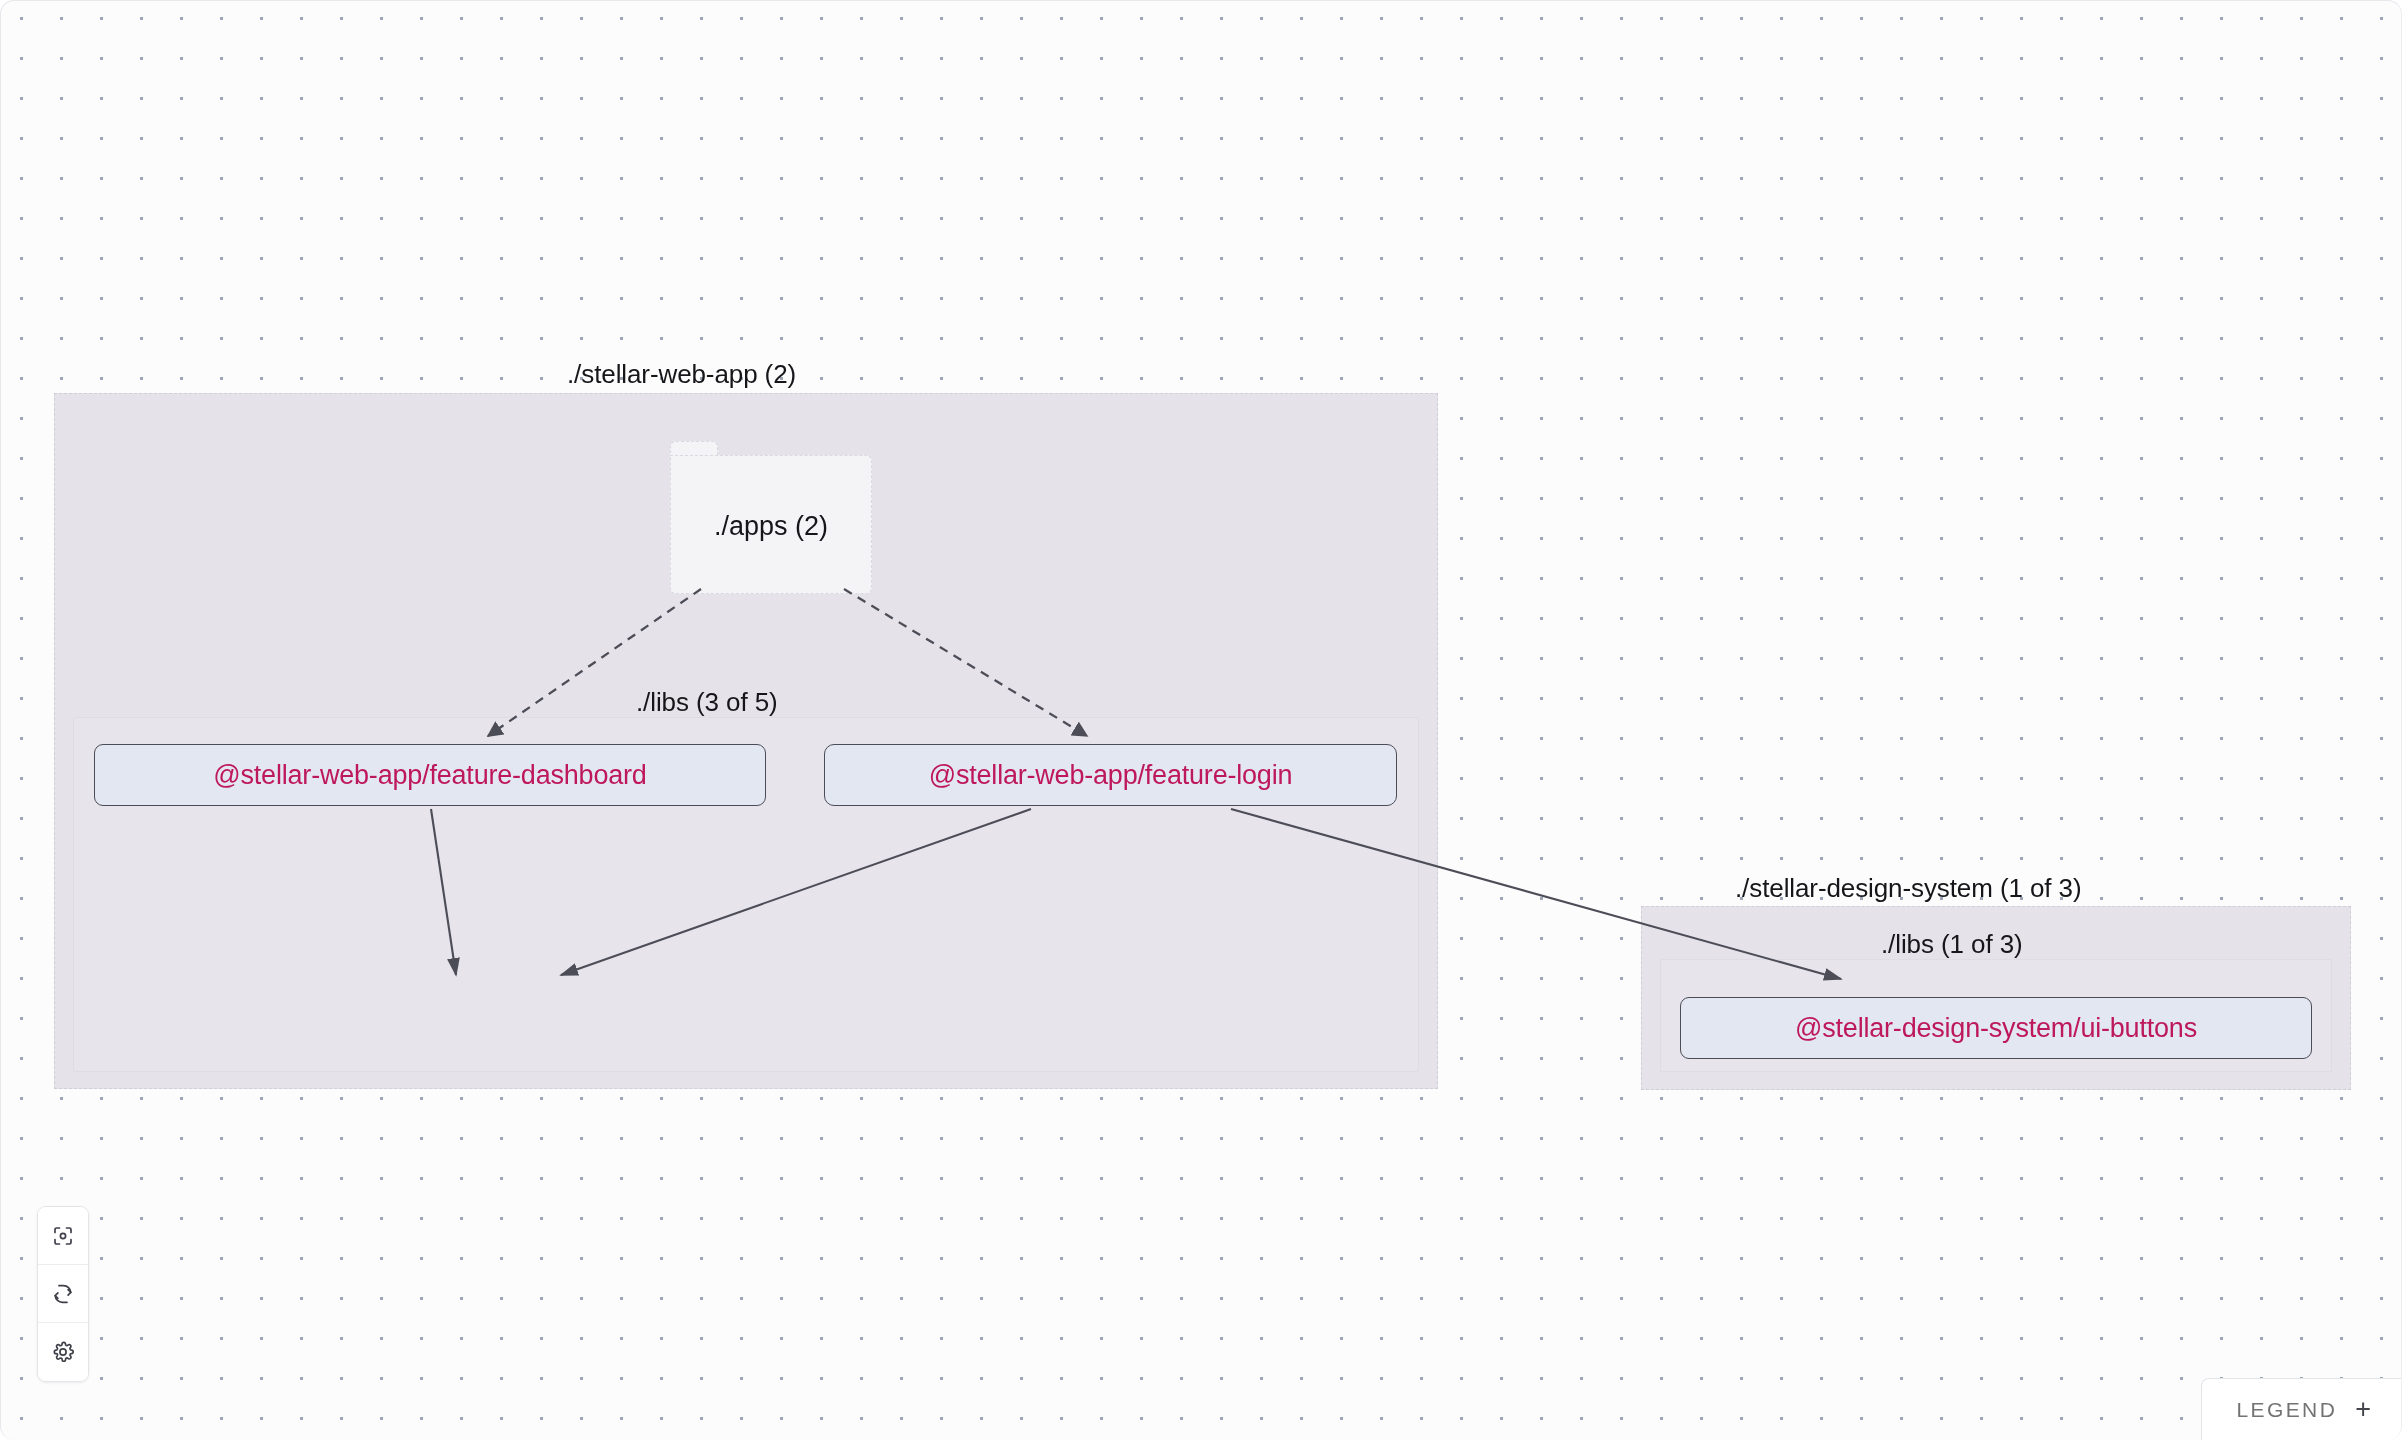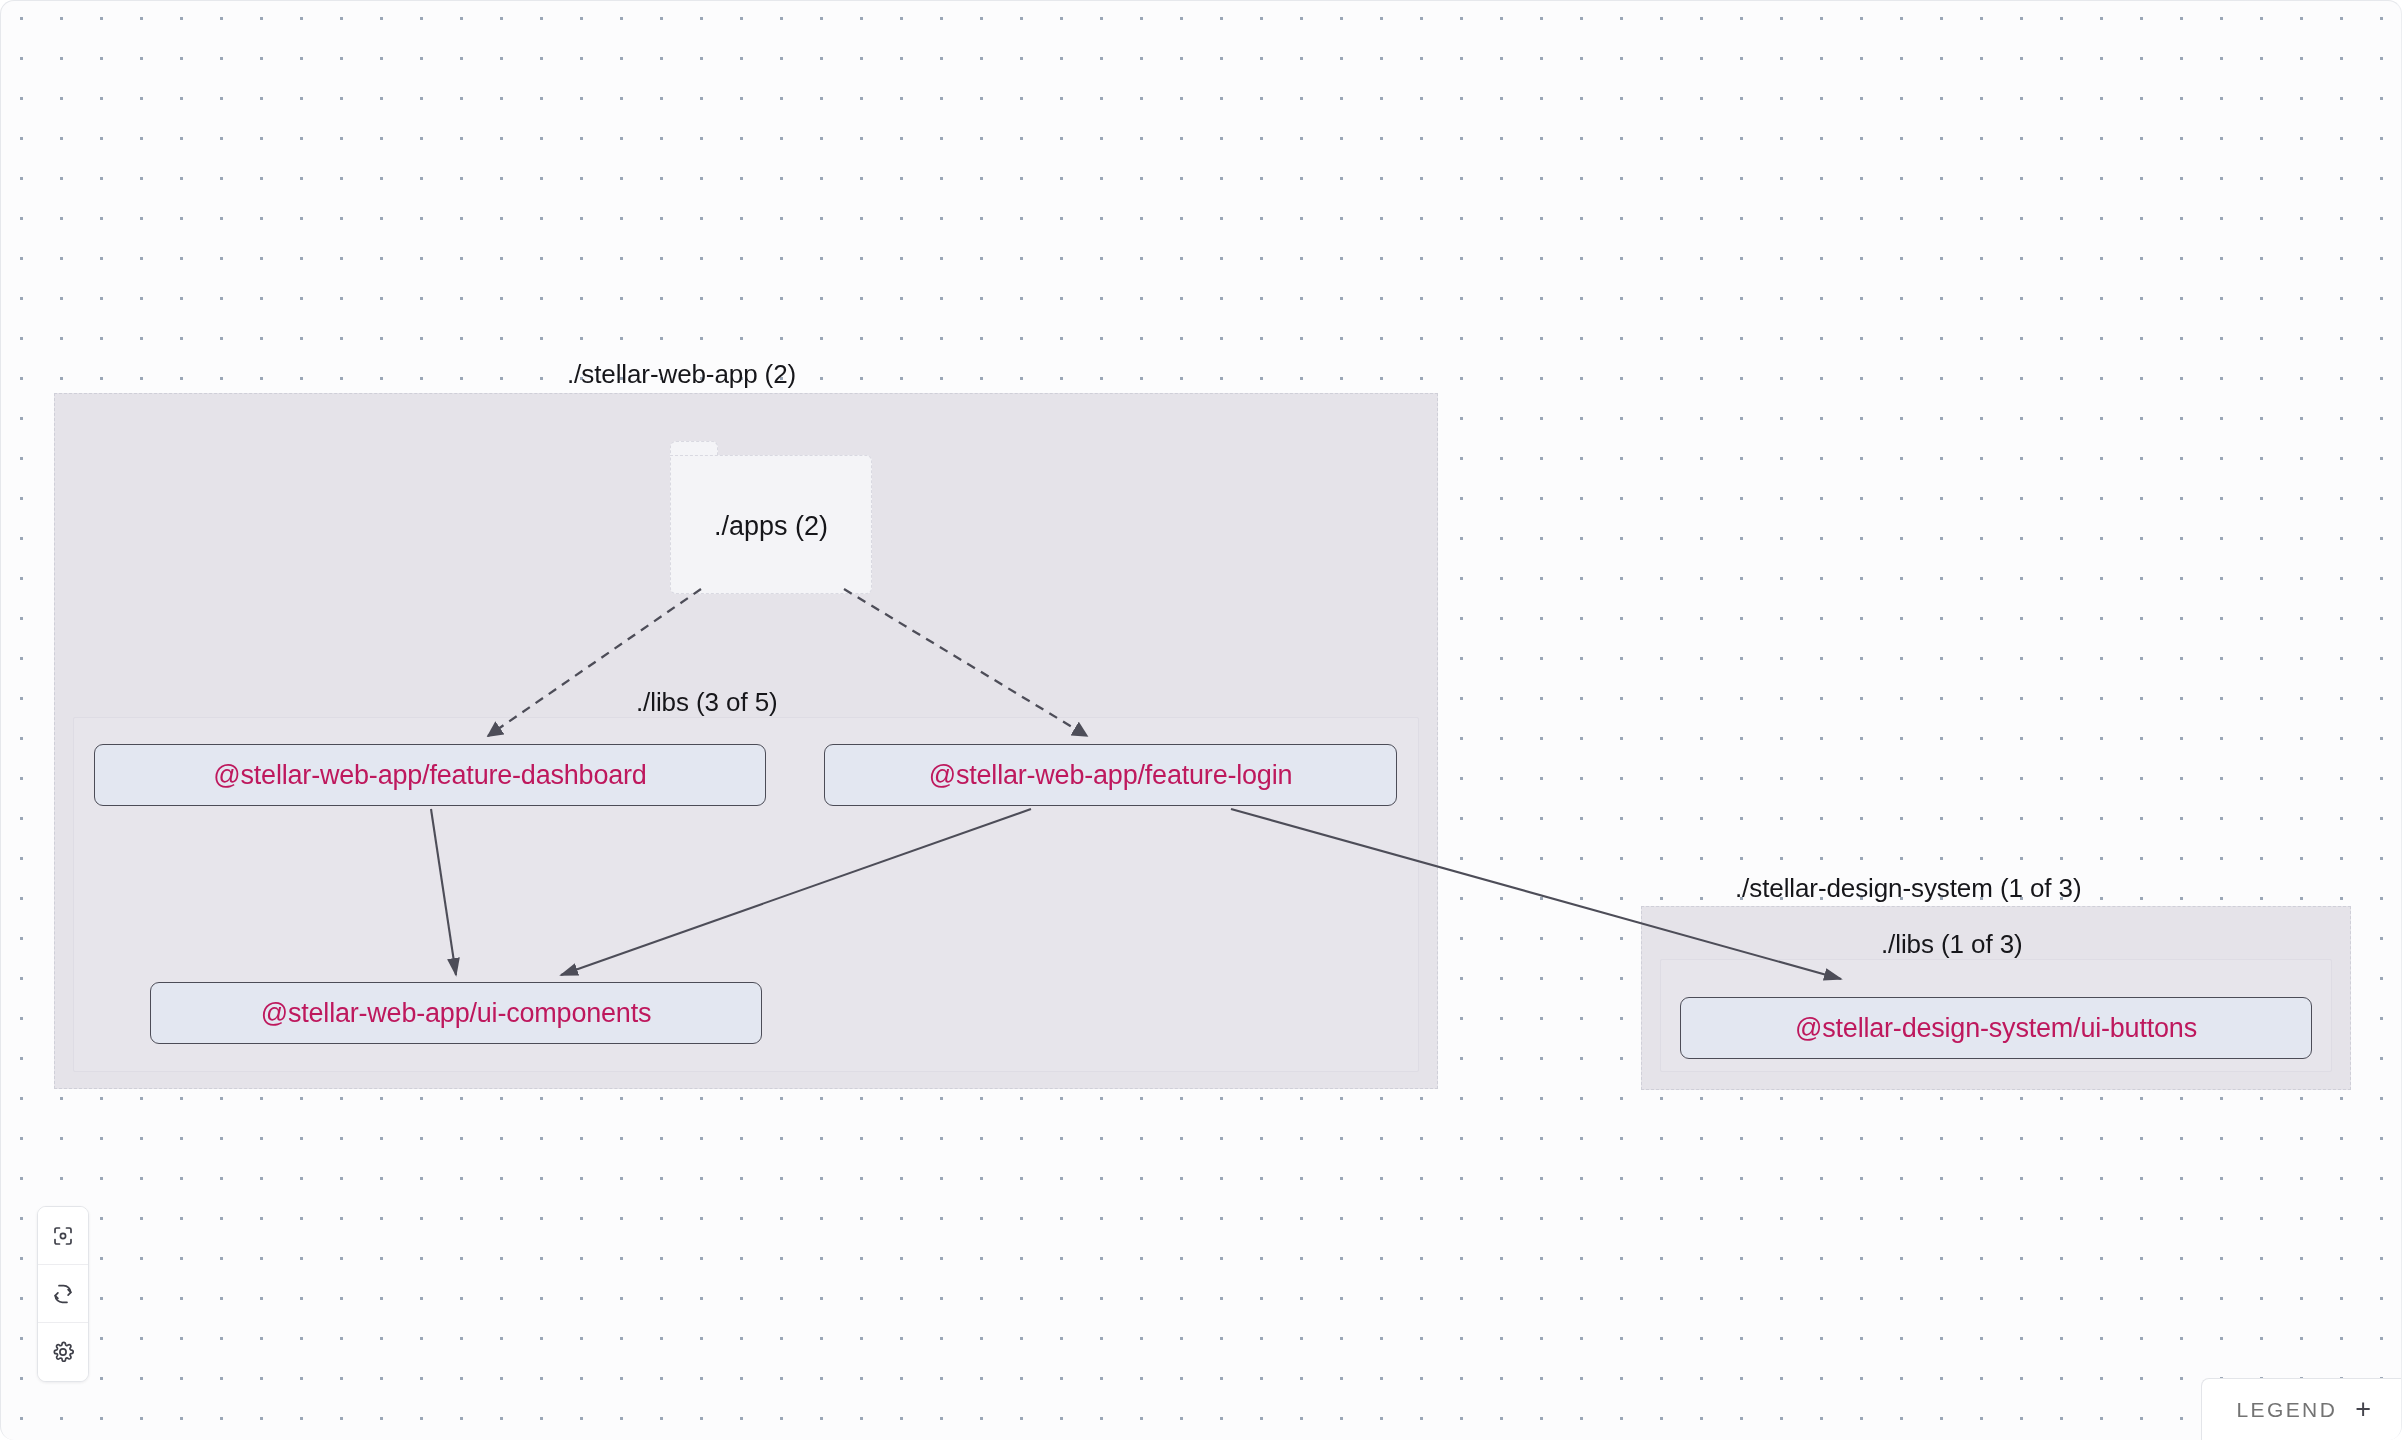--- a/index.html
+++ b/index.html
@@ -185,27 +185,24 @@
     <div class="folder-tab"></div>
     <div class="folder-body">
       <span class="folder-label">./apps (2)</span>
     </div>
   </div>
 
   <div class="node" style="left:93px; top:743px; width:672px; height:62px;">
     <span class="node-label">@stellar-web-app/feature-dashboard</span>
   </div>
 
-  <div class="node" style="left:823px; top:743px; width:573px; height:62px;">
+  <div class="node" style="left:823px; top:743px; width:573px; height:62px;border-radius:10px;">
     <span class="node-label">@stellar-web-app/feature-login</span>
   </div>
 
-  <div class="node" style="left:149px; top:981px; width:612px; height:62px;">
-    <span class="node-label">@stellar-web-app/ui-components</span>
-  </div>
 
   <div class="group-label" style="left:1734px; top:872px;">./stellar-design-system (1 of 3)</div>
 
   <div class="group" style="left:1640px; top:905px; width:710px; height:184px;"></div>
 
   <div class="group-label" style="left:1880px; top:928px;">./libs (1 of 3)</div>
 
   <div class="subgroup" style="left:1659px; top:958px; width:672px; height:113px;"></div>
 
   <div class="node" style="left:1679px; top:996px; width:632px; height:62px;">

